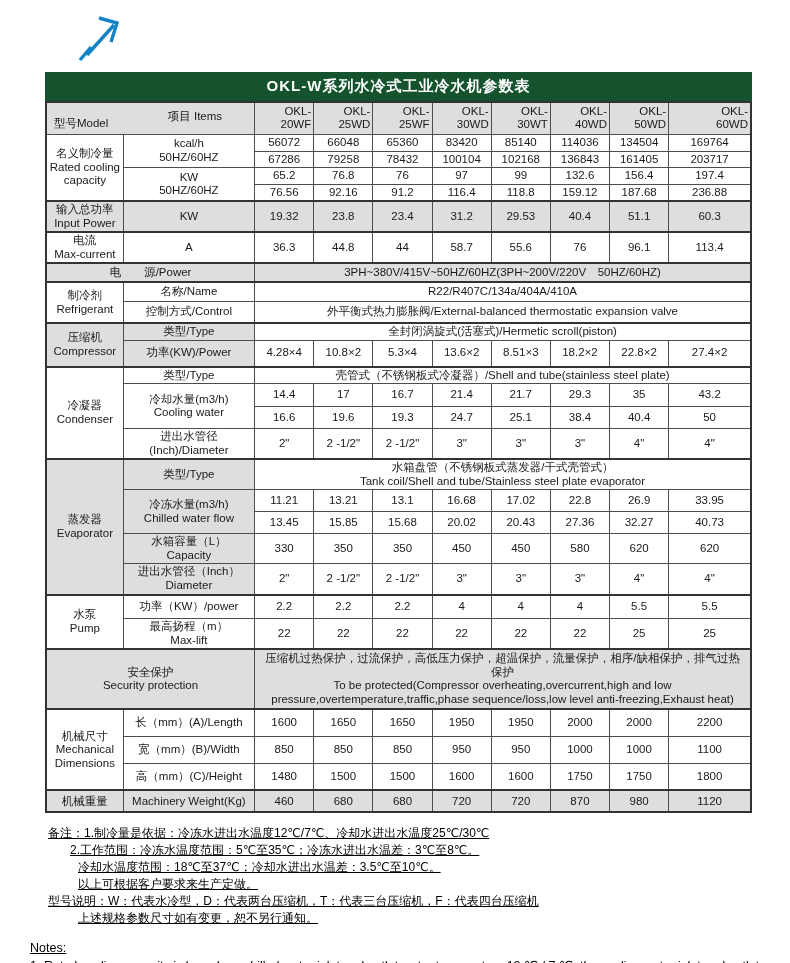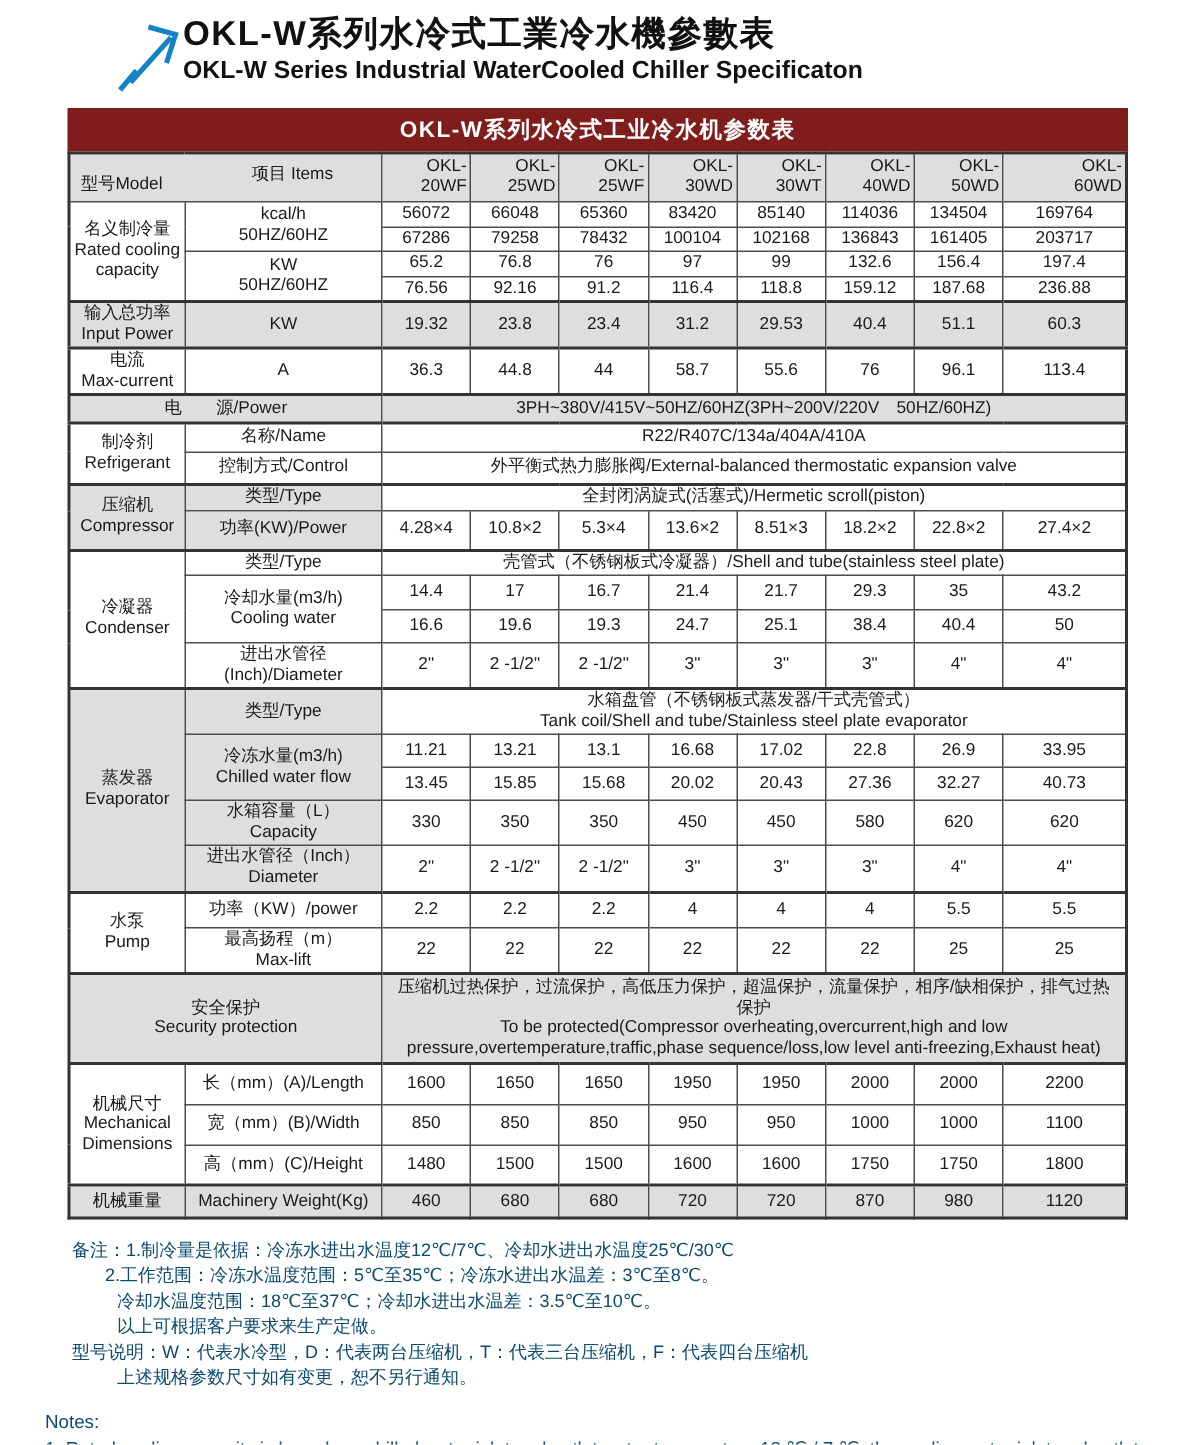--- a/index.html
+++ b/index.html
@@ -10,21 +10,21 @@
   }
   
   .pagehead{position:relative;height:62px;margin-top:6px;}
   .logo{position:absolute;left:74px;top:4px;width:52px;height:54px;}
   .titles{margin-left:122px;padding-top:2px;}
   .title-zh{font-size:23px;font-weight:bold;letter-spacing:1px;line-height:28px;color:#111;}
   .title-en{font-size:16.5px;font-weight:600;line-height:22px;color:#111;}
   
   .tablewrap{margin:4px 0 0 45px;width:707px;}
   .banner{
-    height:29px;background:#7f1d1d;color:#ffffff;font-size:15px;font-weight:bold;
+    height:29px;background:#14532d;color:#ffffff;font-size:15px;font-weight:bold;
     display:flex;align-items:center;justify-content:center;letter-spacing:1px;
   }
   
   table.spec{border-collapse:collapse;table-layout:fixed;width:707px;border:2px solid #333;}
   table.spec td{
     border:1px solid #4d4d4d;text-align:center;vertical-align:middle;
     font-size:11.5px;line-height:1.18;padding:1px 2px;white-space:pre-line;
     overflow:hidden;color:#1a1a1a;
   }
   table.spec td.g{background:#dedede;}
@@ -34,39 +34,35 @@
   td.diag{
     position:relative;
     background-image:linear-gradient(to bottom right,
       transparent calc(50% - 0.7px), #4d4d4d calc(50% - 0.7px),
       #4d4d4d calc(50% + 0.7px), transparent calc(50% + 0.7px));
   }
   td.diag .dl{position:absolute;left:7px;bottom:3px;font-size:11.5px;}
   td.diag .dr{position:absolute;right:32px;top:7px;font-size:11.5px;margin-left:36px;}
   
   .notes{margin:12px 0 0 30px;width:742px;}
-  .notes .nl{font-size:12px;line-height:17px;color:#0c4a6e;}
+  .notes .nl{font-size:12px;line-height:17px;color:#000000;text-decoration:underline;}
   .notes-zh .i0{margin-left:18px;}
   .notes-zh .i1{margin-left:40px;}
   .notes-zh .i2{margin-left:48px;}
   .notes-en .nl{font-size:12.5px;line-height:18px;}
 </style>
 </head>
 <body>
 
 <div class="pagehead">
   <svg class="logo" viewBox="0 0 52 54">
     <path d="M6 50 L17 37" stroke="#1483c4" stroke-width="3.4" fill="none"></path>
     <path d="M13 45 L40 15" stroke="#1483c4" stroke-width="3.4" fill="none"></path>
     <path d="M25 8 L43 13 L37 32" stroke="#1483c4" stroke-width="3.4" fill="none" stroke-linejoin="miter"></path>
   </svg>
-  <div class="titles">
-    <div class="title-zh">OKL-W系列水冷式工業冷水機參數表</div>
-    <div class="title-en">OKL-W Series Industrial WaterCooled Chiller Specificaton</div>
-  </div>
 </div>
 
 <div class="tablewrap">
   <div class="banner">OKL-W系列水冷式工业冷水机参数表</div>
   <table class="spec">
     <colgroup>
       <col style="width:77px">
         <col style="width:131px">
       <col style="width:59px">
         <col style="width:59px">

